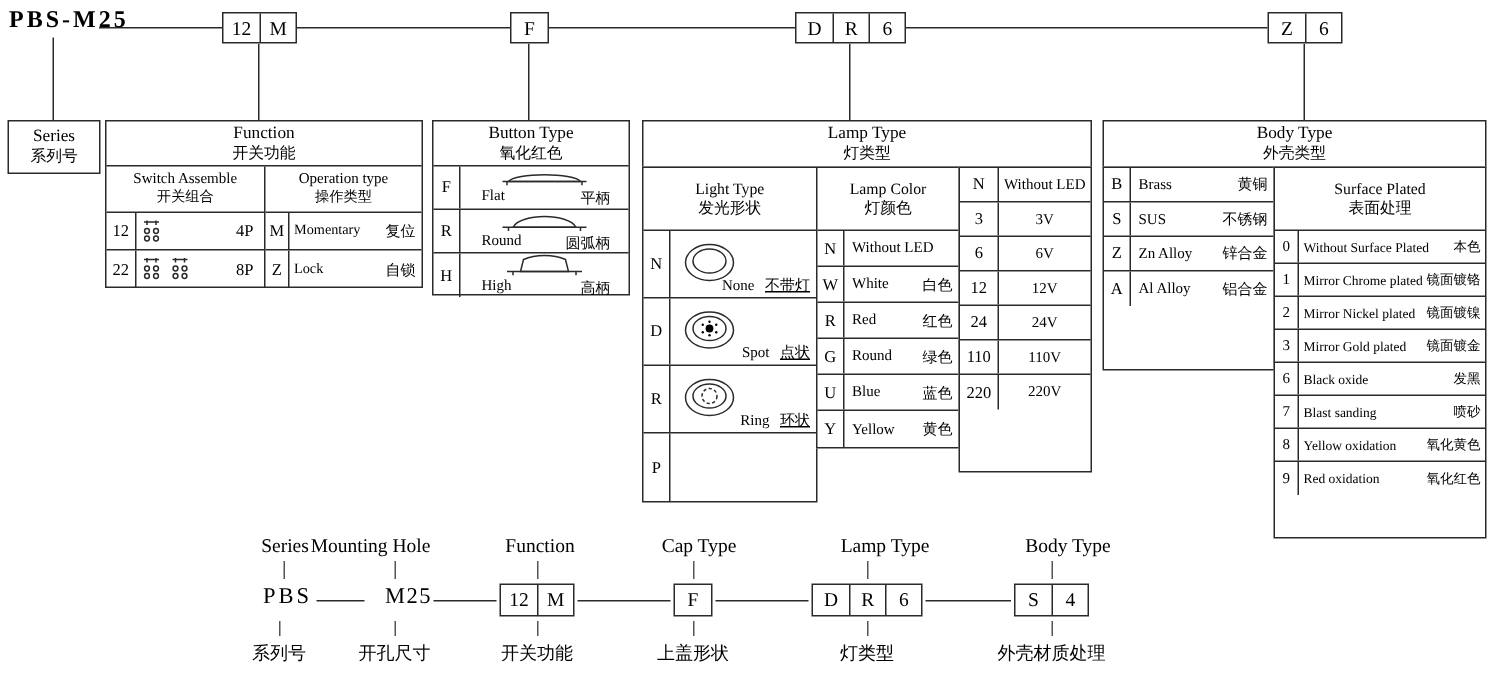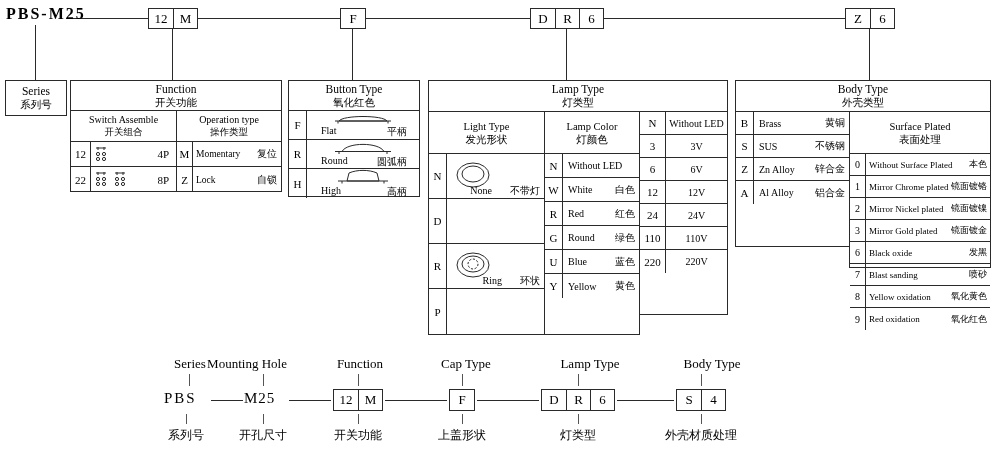--- a/index.html
+++ b/index.html
@@ -1,20 +1,20 @@
 <!DOCTYPE html>
 <html><head>
 <meta charset="utf-8">
 <style>
   * { margin:0; padding:0; box-sizing:border-box; }
   html,body { background:#fff; }
   .canvas { position:relative; width:996px; height:452px; background:#fff; color:#000;
             font-family:"Liberation Serif","DejaVu Serif",serif; overflow:hidden; }
   .t { position:absolute; white-space:nowrap; }
-  .cen { text-align:left; }
+  .cen { text-align:right; }
   .hline { position:absolute; height:1px; background:#2a2a2a; }
   .vline { position:absolute; width:1px; background:#2a2a2a; }
   .tick { position:absolute; width:1px; background:#555; }
   .cbox { position:absolute; display:flex; border:1px solid #2a2a2a; background:#fff; height:21px; }
   .ccell { width:24px; display:flex; align-items:center; justify-content:center; font-size:13px; }
   .ccell + .ccell { border-left:1px solid #2a2a2a; }
   .panel { position:absolute; border:1px solid #2a2a2a; background:#fff; display:flex; flex-direction:column; }
   .phdr { display:flex; flex-direction:column; align-items:center; justify-content:center;
           border-bottom:1px solid #2a2a2a; flex:0 0 auto; line-height:13px; }
   .phdr .e { font-size:11.5px; }
@@ -26,21 +26,21 @@
           border-right:1px solid #2a2a2a; flex:0 0 auto; font-size:11px; }
   .en  { font-size:10px; padding-left:5px; }
   .zh  { font-size:10px; margin-left:auto; padding-right:4px; }
   .sm  { font-size:9px; }
   .capwrap { flex:1; display:flex; flex-direction:column; align-items:stretch; padding:2px 4px 1px 4px; }
   .capwrap svg { margin:0 auto; display:block; }
   .capline { display:flex; justify-content:space-between; padding:0 8px 0 10px; font-size:10px; }
   .lcontent { position:relative; flex:1; align-self:stretch; }
   .lcontent svg { position:absolute; left:5px; top:5px; }
   .llabel { position:absolute; right:4px; bottom:2px; font-size:10px; line-height:11.5px; text-align:left; }
-  .llabel span + span { margin-left:18px; }
+  .llabel span + span { margin-left:7px;text-decoration:underline; }
   .vl { flex:1; text-align:center; font-size:10px; }
   .exlabel { position:absolute; font-size:13px; text-align:center; white-space:nowrap; }
   .exzh { position:absolute; font-size:12px; text-align:center; white-space:nowrap; }
   svg .ln { stroke:#2a2a2a; fill:none; stroke-width:1; }
 </style>
 </head>
 <body>
 
 <div class="canvas">
 
@@ -215,20 +215,40 @@
               <ellipse cx="21" cy="15" rx="11" ry="8"></ellipse>
             </g>
         </svg>
         <div class="llabel">
           <span>None</span><span>不带灯</span>
         </div>
       </div>
     </div>
     <div class="row" style="height:45px">
       <div class="code" style="width:18px">D</div>
+      <div class="lcontent">
+        <svg width="46" height="33" viewBox="0 0 46 33">
+          <g class="ln">
+              <ellipse cx="21" cy="16" rx="16" ry="12"></ellipse>
+              <ellipse cx="21" cy="15" rx="11" ry="8"></ellipse>
+            </g>
+          <circle cx="21" cy="15" r="2.6" fill="#000"></circle>
+          <g fill="#000">
+              <circle cx="16.5" cy="12.5" r="0.8"></circle>
+              <circle cx="25.5" cy="12.5" r="0.8"></circle>
+          <circle cx="16.5" cy="17.5" r="0.8"></circle>
+              <circle cx="25.5" cy="17.5" r="0.8"></circle>
+          <circle cx="21" cy="10.5" r="0.8"></circle>
+              <circle cx="21" cy="19.5" r="0.8"></circle>
+            </g>
+        </svg>
+        <div class="llabel">
+          <span>Spot</span><span>点状</span>
+        </div>
+      </div>
     </div>
     <div class="row" style="height:45px">
       <div class="code" style="width:18px">R</div>
       <div class="lcontent">
         <svg width="46" height="33" viewBox="0 0 46 33">
           <g class="ln">
               <ellipse cx="21" cy="16" rx="16" ry="12"></ellipse>
               <ellipse cx="21" cy="15" rx="11" ry="8"></ellipse>
           <circle cx="21" cy="15" r="5" stroke-dasharray="2.2,1.6"></circle>
             </g>
@@ -236,21 +256,21 @@
         <div class="llabel">
           <span>Ring</span><span>环状</span>
         </div>
       </div>
     </div>
     <div class="row last" style="height:45px">
       <div class="code" style="width:18px">P</div>
     </div>
   </div>
 
-  <div class="panel" style="left:544px;top:111px;width:96px;height:224px">
+  <div class="panel" style="left:544px;top:111px;width:96px;height:188px">
     <div class="phdr" style="height:42px">
       <div class="e" style="font-size:10.5px">Lamp  Color</div>
       <div class="z">灯颜色</div>
     </div>
     <div class="row" style="height:24px">
       <div class="code" style="width:18px">N</div>
       <div class="en">Without LED</div>
       <div class="zh"></div>
     </div>
     <div class="row" style="height:24px">
@@ -334,21 +354,21 @@
       <div class="en">Zn Alloy</div>
       <div class="zh">锌合金</div>
     </div>
     <div class="row last" style="height:23px">
       <div class="code" style="width:18px">A</div>
       <div class="en">Al Alloy</div>
       <div class="zh">铝合金</div>
     </div>
   </div>
 
-  <div class="panel" style="left:849px;top:111px;width:142px;height:157px">
+  <div class="panel" style="left:849px;top:111px;width:142px;height:248px">
     <div class="phdr" style="height:42px">
       <div class="e" style="font-size:10.5px">Surface  Plated</div>
       <div class="z">表面处理</div>
     </div>
     <div class="row" style="height:22px">
       <div class="code" style="width:16px;font-size:10px">0</div>
       <div class="en sm" style="padding-left:3px">Without Surface Plated</div>
       <div class="zh sm" style="padding-right:3px">本色</div>
     </div>
     <div class="row" style="height:22px">

